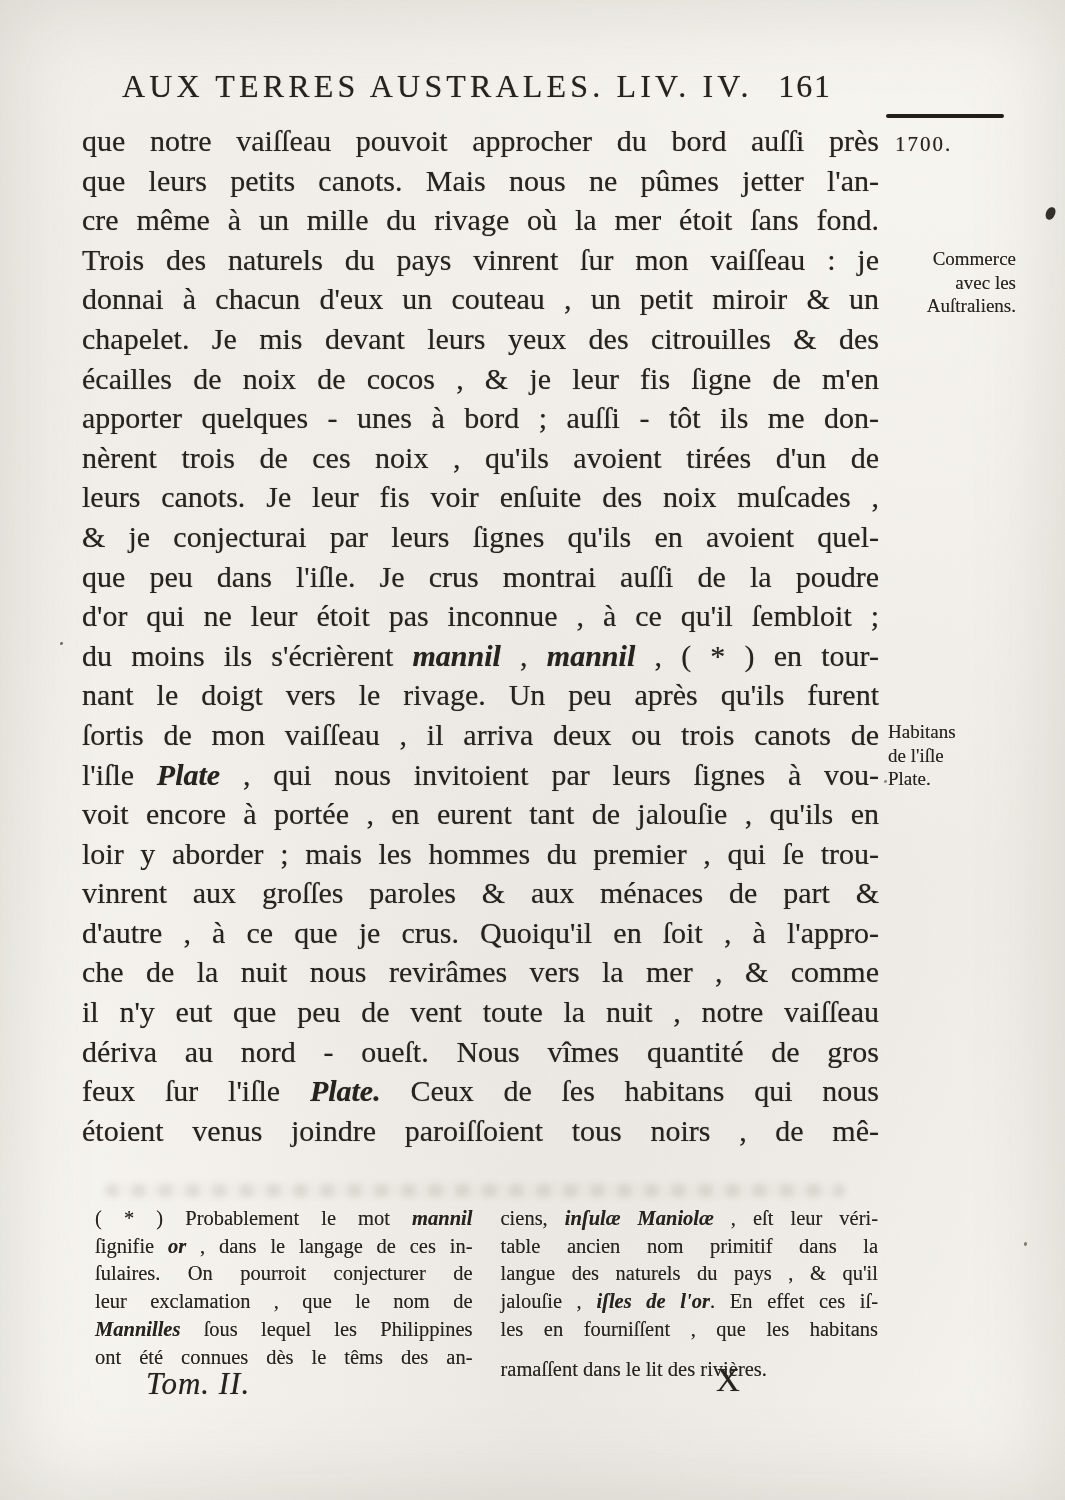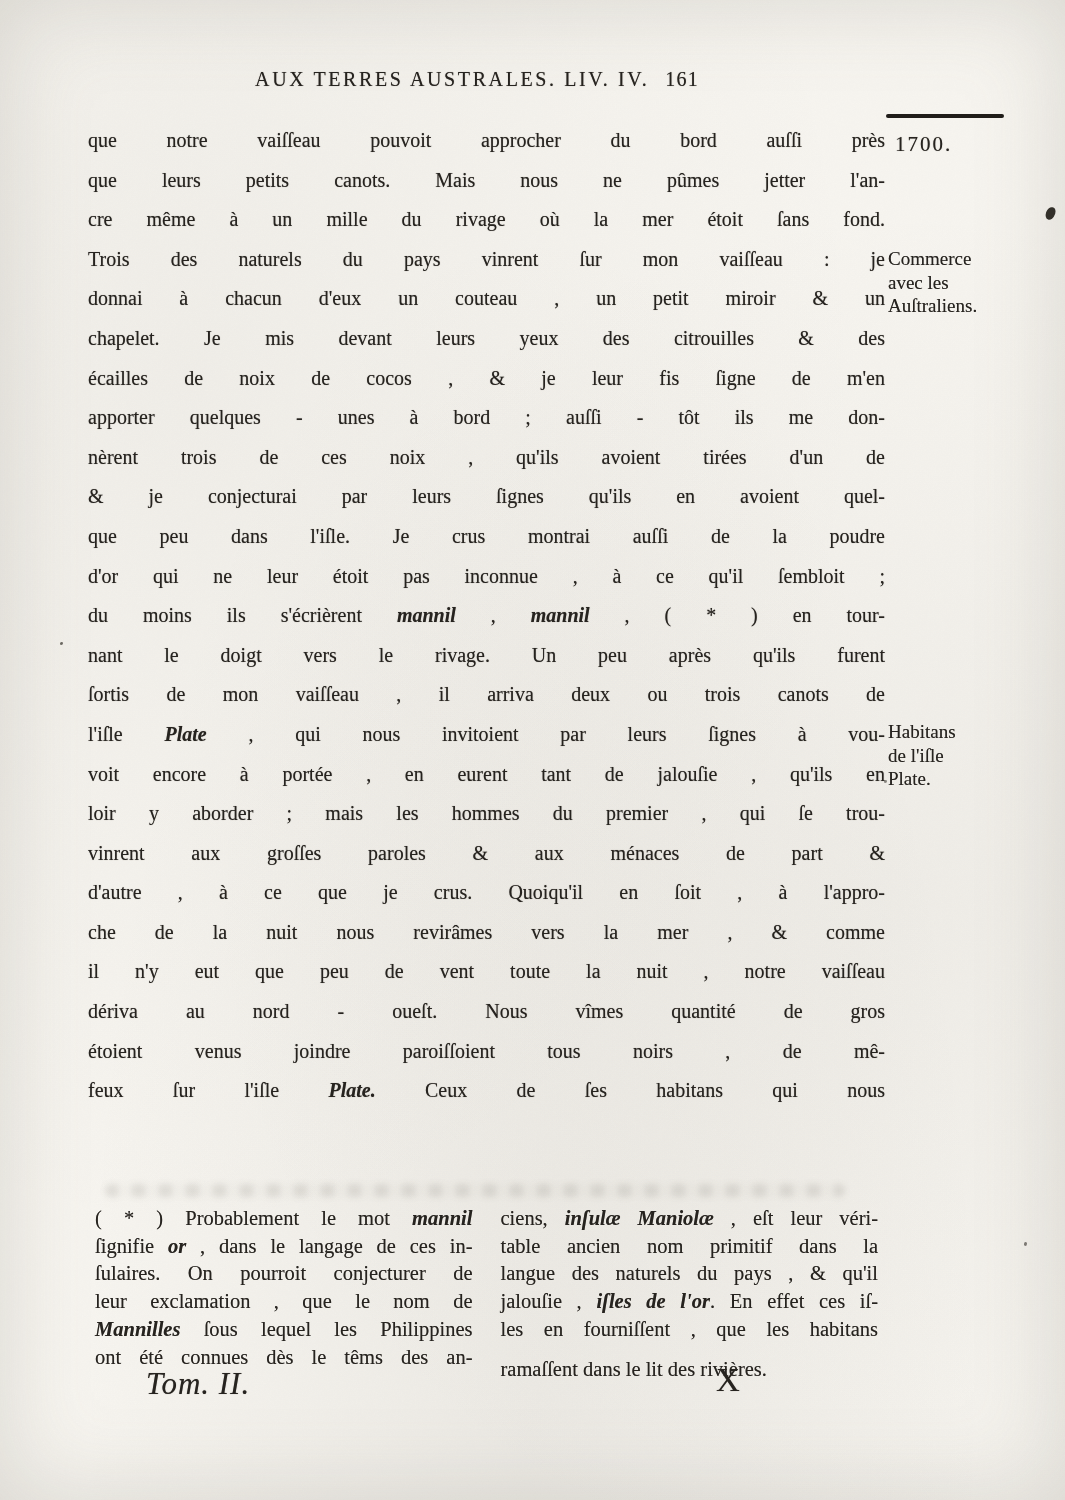--- a/index.html
+++ b/index.html
@@ -29,21 +29,21 @@
     opacity: 0.55;
   }
   .it { font-style: italic; font-weight: bold; }
 
   .header {
     position: absolute;
     left: 72px;
     top: 68px;
     width: 810px;
     text-align: center;
-    font-size: 20px;
+    font-size: 32px;
     letter-spacing: 0.13em;
     white-space: nowrap;
     text-shadow: 0 0 0.8px rgba(38,33,28,0.55);
   }
   .header .pagenum { margin-left: 0.8em; letter-spacing: 0.06em; }
 
   .date-rule {
     position: absolute;
     left: 886px;
     top: 114px;
@@ -57,41 +57,41 @@
     left: 895px;
     top: 132px;
     width: 120px;
     font-size: 21px;
     letter-spacing: 2px;
     text-shadow: 0 0 0.8px rgba(38,33,28,0.5);
   }
 
   .body-text {
     position: absolute;
-    left: 88px;
+    left: 82px;
     top: 121px;
     width: 797px;
-    font-size: 20px;
+    font-size: 30px;
     line-height: 39.6px;
     text-shadow: 0 0 0.8px rgba(38,33,28,0.5);
   }
   .body-text .line {
     text-align: justify;
     text-align-last: justify;
   }
 
   .margin-note {
     position: absolute;
     left: 888px;
     width: 128px;
     font-size: 19px;
     line-height: 23.5px;
     text-shadow: 0 0 0.6px rgba(38,33,28,0.45);
   }
-  .margin-note-1 { top: 247px; }
+  .margin-note-1 { top: 247px; text-align: right; }
   .margin-note-2 { top: 704px; margin-top: 16px; }
 
   .smudge {
     position: absolute;
     left: 105px;
     top: 1184px;
     width: 740px;
     height: 13px;
     background: repeating-linear-gradient(90deg,
       rgba(95,90,80,0.20) 0 13px,
@@ -169,36 +169,37 @@
   <div class="body-text">
       <div class="line"><span>que notre vaiſſeau pouvoit approcher du bord auſſi près</span></div>
       <div class="line"><span>que leurs petits canots. Mais nous ne pûmes jetter l'an-</span></div>
       <div class="line"><span>cre même à un mille du rivage où la mer étoit ſans fond.</span></div>
       <div class="line"><span>Trois des naturels du pays vinrent ſur mon vaiſſeau : je</span></div>
       <div class="line"><span>donnai à chacun d'eux un couteau , un petit miroir &amp; un</span></div>
       <div class="line"><span>chapelet. Je mis devant leurs yeux des citrouilles &amp; des</span></div>
       <div class="line"><span>écailles de noix de cocos , &amp; je leur fis ſigne de m'en</span></div>
       <div class="line"><span>apporter quelques - unes à bord ; auſſi - tôt ils me don-</span></div>
       <div class="line"><span>nèrent trois de ces noix , qu'ils avoient tirées d'un de</span></div>
+      <div class="line"><span>leurs canots. Je leur fis voir enſuite des noix muſcades ,</span></div>
       <div class="line"><span>&amp; je conjecturai par leurs ſignes qu'ils en avoient quel-</span></div>
       <div class="line"><span>que peu dans l'iſle. Je crus montrai auſſi de la poudre</span></div>
       <div class="line"><span>d'or qui ne leur étoit pas inconnue , à ce qu'il ſembloit ;</span></div>
       <div class="line"><span>du moins ils s'écrièrent </span><span class="it">mannil</span><span> , </span><span class="it">mannil</span><span> , ( * ) en tour-</span></div>
       <div class="line"><span>nant le doigt vers le rivage. Un peu après qu'ils furent</span></div>
       <div class="line"><span>ſortis de mon vaiſſeau , il arriva deux ou trois canots de</span></div>
       <div class="line"><span>l'iſle </span><span class="it">Plate</span><span> , qui nous invitoient par leurs ſignes à vou-</span></div>
       <div class="line"><span>voit encore à portée , en eurent tant de jalouſie , qu'ils en</span></div>
       <div class="line"><span>loir y aborder ; mais les hommes du premier , qui ſe trou-</span></div>
       <div class="line"><span>vinrent aux groſſes paroles &amp; aux ménaces de part &amp;</span></div>
       <div class="line"><span>d'autre , à ce que je crus. Quoiqu'il en ſoit , à l'appro-</span></div>
       <div class="line"><span>che de la nuit nous revirâmes vers la mer , &amp; comme</span></div>
       <div class="line"><span>il n'y eut que peu de vent toute la nuit , notre vaiſſeau</span></div>
       <div class="line"><span>dériva au nord - oueſt. Nous vîmes quantité de gros</span></div>
+      <div class="line"><span>feux ſur l'iſle </span><span class="it">Plate.</span><span> Ceux de ſes habitans qui nous</span></div>
       <div class="line"><span>étoient venus joindre paroiſſoient tous noirs , de mê-</span></div>
-      <div class="line"><span>feux ſur l'iſle </span><span class="it">Plate.</span><span> Ceux de ſes habitans qui nous</span></div>
     </div>
 
   <div class="margin-note margin-note-1">
       <div class="line">Commerce</div>
       <div class="line">avec les</div>
       <div class="line">Auſtraliens.</div>
     </div>
   <div class="margin-note margin-note-2">
       <div class="line">Habitans</div>
       <div class="line">de l'iſle</div>

